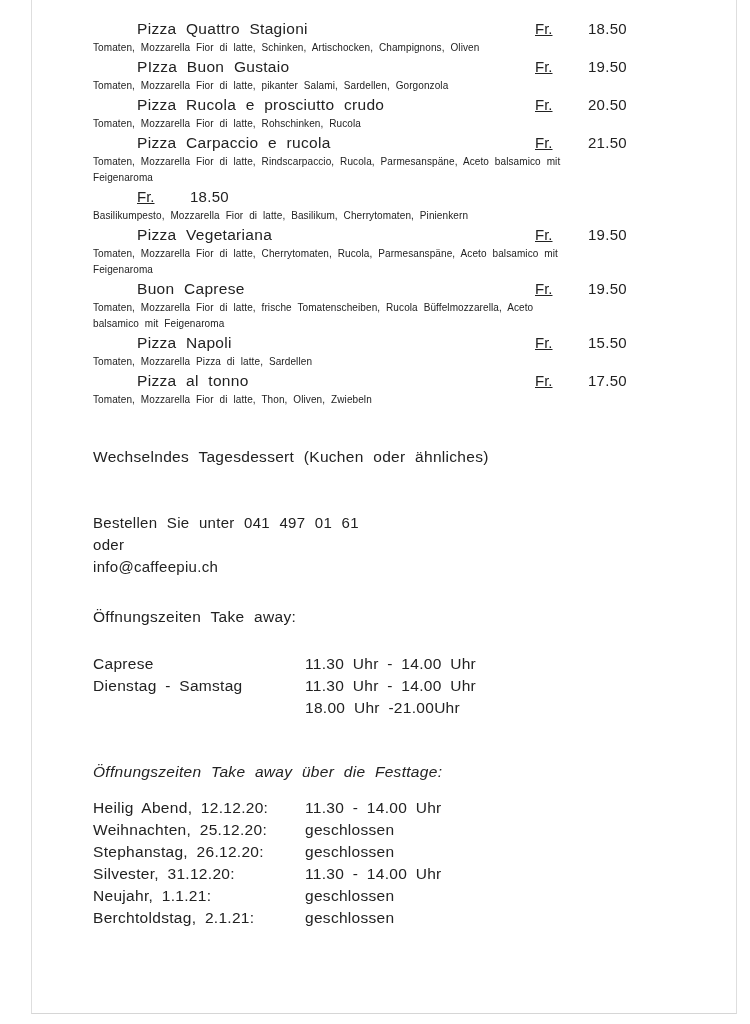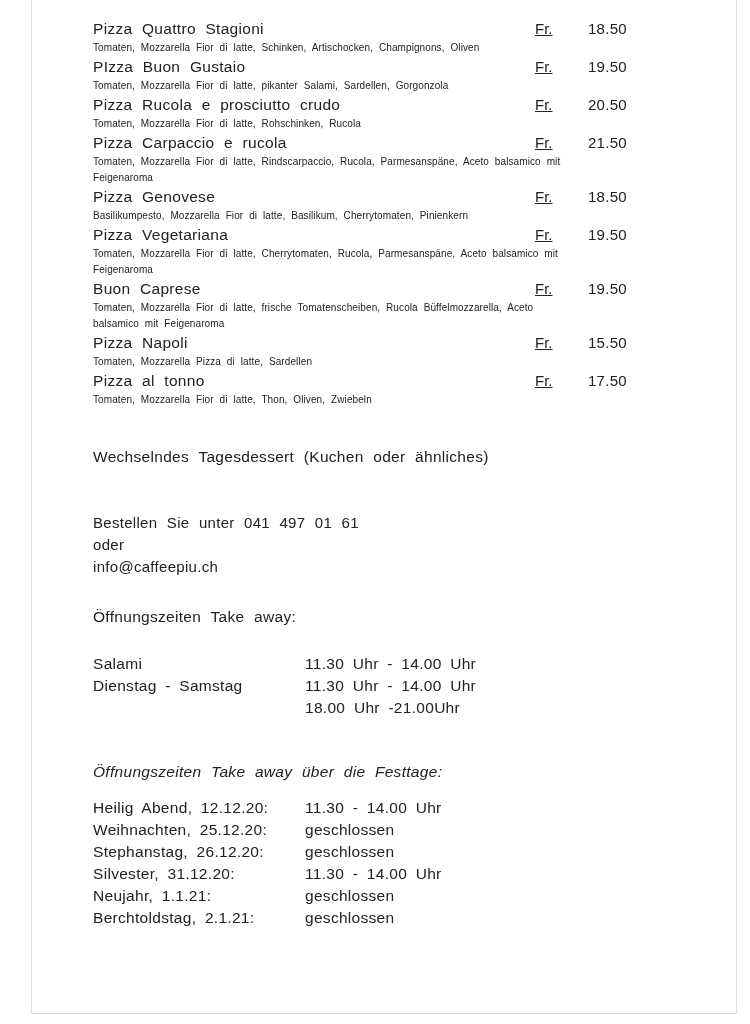--- a/index.html
+++ b/index.html
@@ -31,20 +31,21 @@
     position: absolute;
     left: 93px;
     top: 18px;
     width: 534px;
   }
   
   .menu-item { margin-bottom: 0; }
   .item-row {
     display: flex;
     align-items: center;
+    margin-left: 44px;
   }
   .item-name {
     flex: 1;
     font-size: 15.5px;
     line-height: 21px;
     letter-spacing: 0.3px;
     word-spacing: 5px;
     white-space: nowrap;
   }
   .item-fr {
@@ -152,21 +153,20 @@
         <div class="item-row">
           <span class="item-name">Pizza Carpaccio e rucola</span>
           <span class="item-fr">Fr.</span>
           <span class="item-price">21.50</span>
         </div>
         <div class="item-desc">Tomaten, Mozzarella Fior di latte, Rindscarpaccio, Rucola, Parmesanspäne, Aceto balsamico mit Feigenaroma</div>
       </div>
 
       <div class="menu-item">
         <div class="item-row">
-          <span class="item-name">Pizza Genovese</span>
           <span class="item-fr">Fr.</span>
           <span class="item-price">18.50</span>
         </div>
         <div class="item-desc">Basilikumpesto, Mozzarella Fior di latte, Basilikum, Cherrytomaten, Pinienkern</div>
       </div>
 
       <div class="menu-item">
         <div class="item-row">
           <span class="item-name">Pizza Vegetariana</span>
           <span class="item-fr">Fr.</span>
@@ -208,21 +208,21 @@
 
     <div class="order-block">
       <div>Bestellen Sie unter 041 497 01 61</div>
       <div>oder</div>
       <div>info@caffeepiu.ch</div>
     </div>
 
     <div class="section-title hours-title">Öffnungszeiten Take away:</div>
 
     <div class="hours-grid">
-      <div class="cell">Salami</div>
+      <div class="cell">Caprese</div>
       <div class="cell">11.30 Uhr - 14.00 Uhr</div>
       <div class="cell">Dienstag - Samstag</div>
       <div class="cell">11.30 Uhr - 14.00 Uhr</div>
       <div class="cell"></div>
       <div class="cell">18.00 Uhr -21.00Uhr</div>
     </div>
 
     <div class="section-title holiday-title">Öffnungszeiten Take away über die Festtage:</div>
 
     <div class="holiday-grid">

